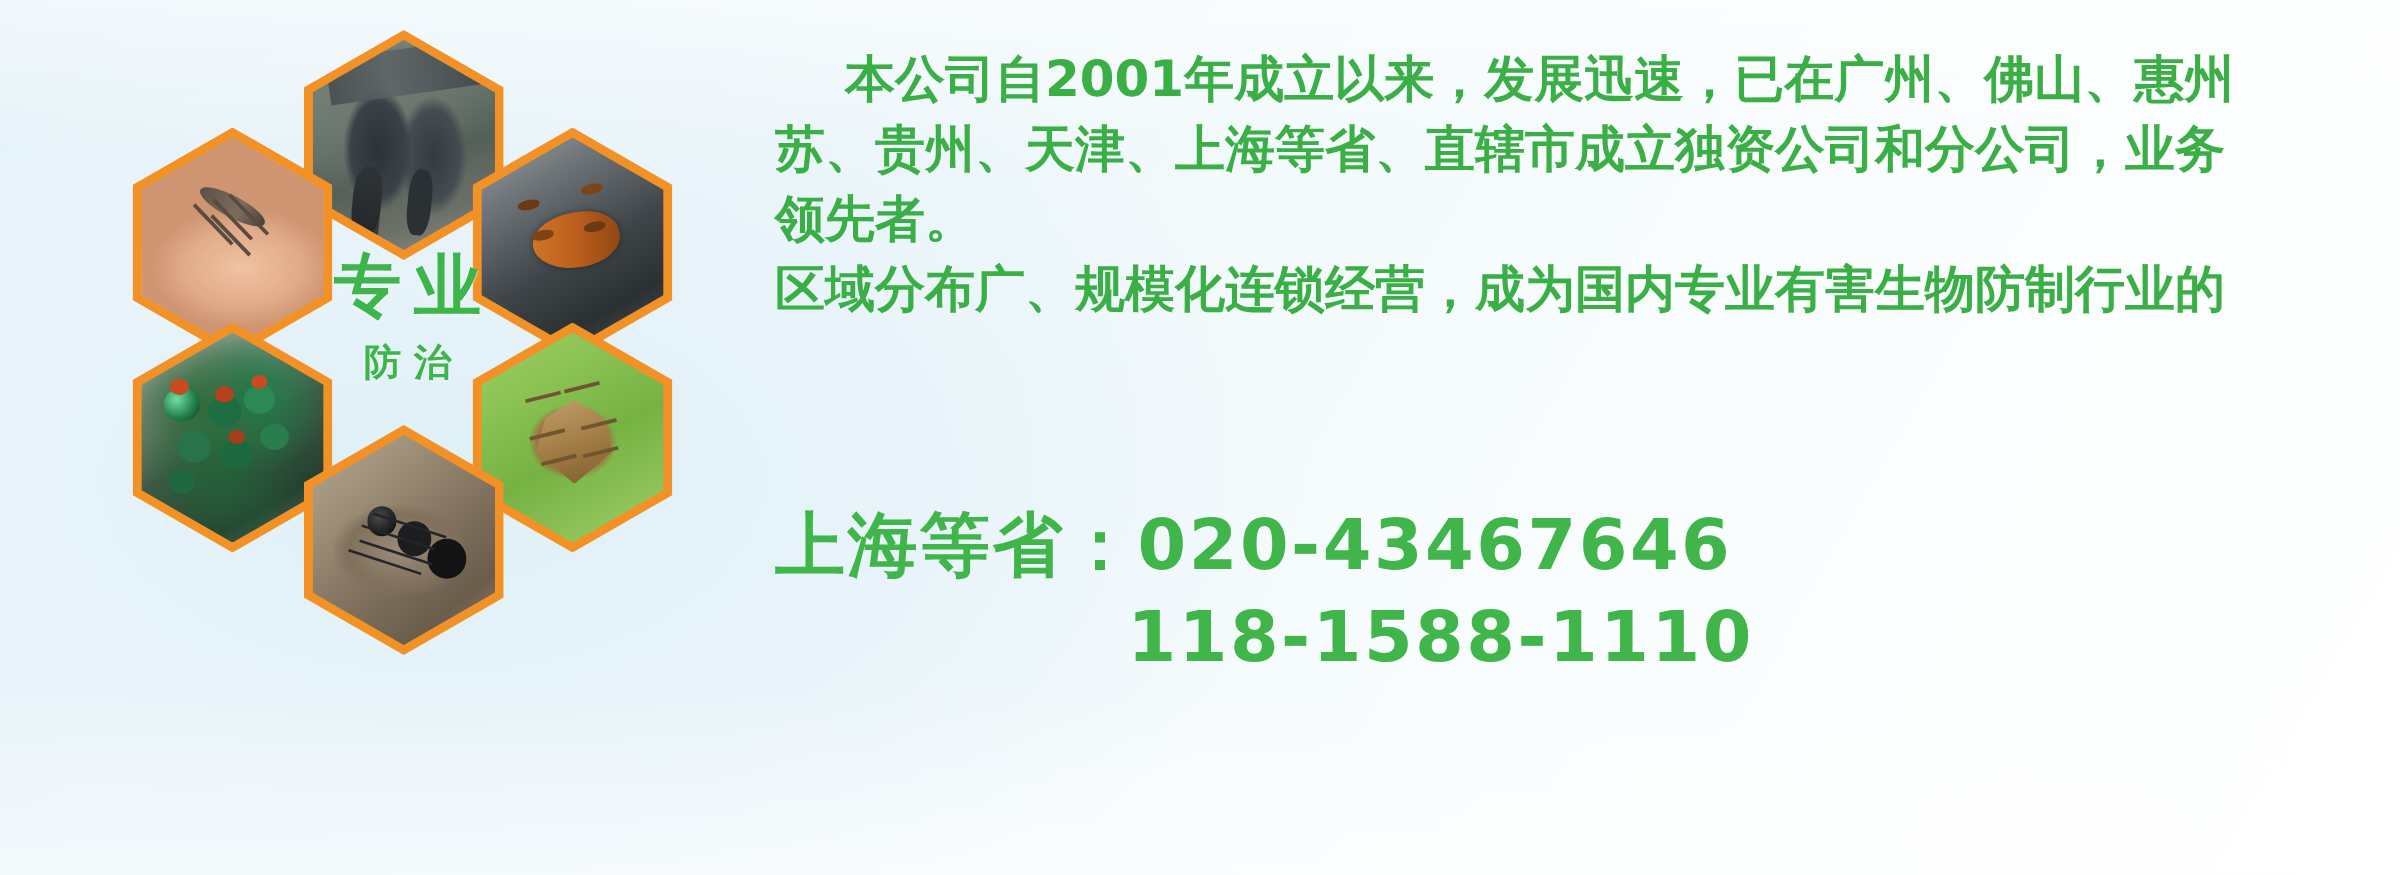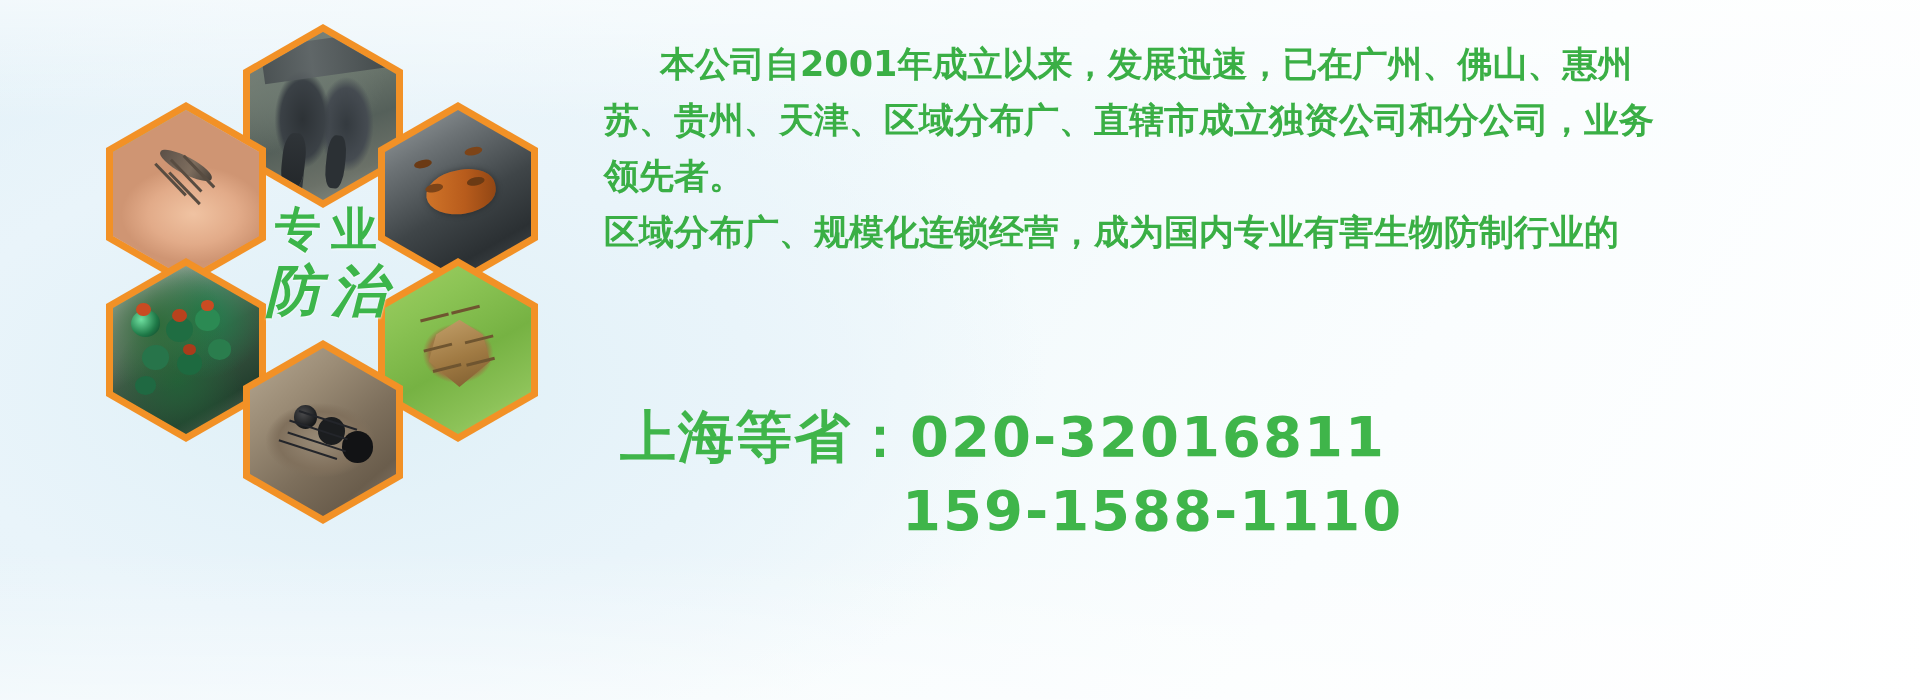--- a/index.html
+++ b/index.html
@@ -169,29 +169,29 @@
     transform:rotate(-14deg);
   }
 
   .comb-label{
     position:absolute;left:150px;top:188px;width:186px;
     text-align:center;color:#3cb54a;font-weight:bold;
     font-family:"DejaVu Sans","Liberation Sans",sans-serif;
     letter-spacing:10px;text-shadow:0 1px 2px rgba(255,255,255,.85);
     z-index:5;
   }
-  .comb-label .l1{font-size:46px;line-height:62px;}
-  .comb-label .l2{font-size:56px;line-height:62px;font-style:italic;}
+  .comb-label .l1{font-size:54px;line-height:62px;}
+  .comb-label .l2{font-size:30px;line-height:62px;}
 
   
   .copy{
-    position:absolute;left:604px;top:36px;width:1300px;
+    position:absolute;left:620px;top:36px;width:1300px;
     color:#3aaf45;
     font-family:"DejaVu Sans","Liberation Sans",sans-serif;
-    font-size:35px;line-height:56px;font-weight:bold;
+    font-size:40px;line-height:56px;font-weight:bold;
   }
   .copy p{margin:0;white-space:nowrap;}
   .copy p.indent{text-indent:56px;}
 
   .contact{
     position:absolute;left:620px;top:400px;width:1260px;
     color:#3fb54a;font-weight:bold;
     font-family:"DejaVu Sans","Liberation Sans",sans-serif;
     font-size:56px;line-height:74px;
   }
@@ -244,22 +244,22 @@
     </div>
 
     <div class="comb-label">
       <div class="l1">专业</div>
       <div class="l2">防治</div>
     </div>
   </div>
 
   <div class="copy">
     <p class="indent">本公司自2001年成立以来，发展迅速，已在广州、佛山、惠州</p>
-    <p>苏、贵州、天津、区域分布广、直辖市成立独资公司和分公司，业务</p>
+    <p>苏、贵州、天津、上海等省、直辖市成立独资公司和分公司，业务</p>
     <p>领先者。</p>
     <p>区域分布广、规模化连锁经营，成为国内专业有害生物防制行业的</p>
   </div>
 
   <div class="contact">
-    <div class="row1"><span>上海等省：</span><span>020-32016811</span></div>
-    <div class="row2"><span>159-1588-1110</span></div>
+    <div class="row1"><span>上海等省：</span><span>020-43467646</span></div>
+    <div class="row2"><span>118-1588-1110</span></div>
   </div>
 </div>
 
 </body></html>

